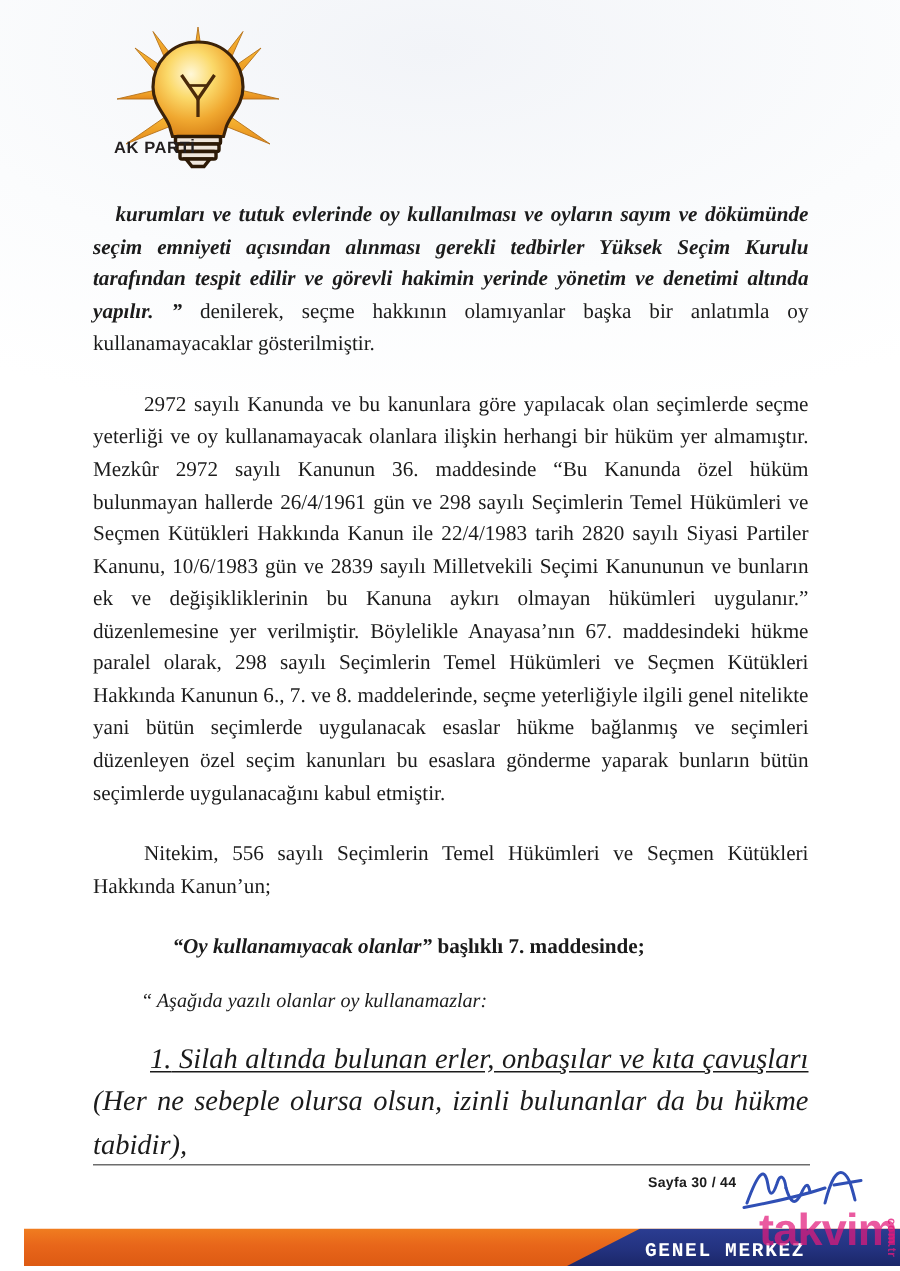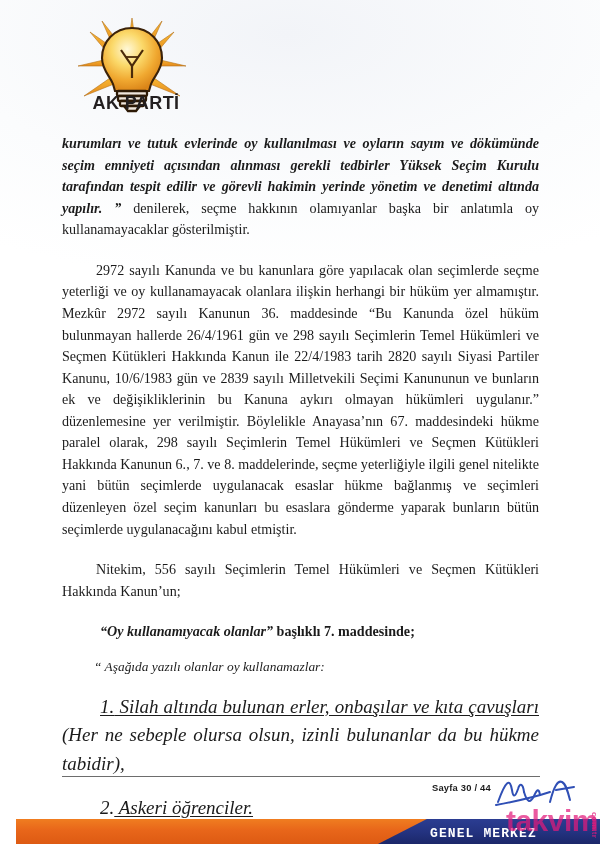--- a/index.html
+++ b/index.html
@@ -32,44 +32,44 @@
   .logo-wrap {
     position: absolute;
     left: 76px; top: 16px;
     width: 112px; height: 98px;
   }
   .logo-svg { display: block; width: 112px; height: 98px; }
   .logo-text {
     position: absolute;
     left: 76px; top: 93px;
     width: 120px;
-    text-align: center;
-    font-family: "Liberation Sans", sans-serif;
-    font-weight: bold;
-    font-size: 18px;
+    text-align: left;
+    font-family: "Liberation Sans", sans-serif;
+    font-weight: bold;
+    font-size: 11px;
     letter-spacing: 0.4px;
     color: #231f20;
   }
 
   
   .content {
     position: absolute;
     left: 62px; top: 133px;
     width: 477px;
   }
   p.para {
     margin: 0 0 0 0;
     font-size: 14.1px;
     line-height: 1.53;
     text-align: justify;
     text-justify: inter-word;
     hyphens: none;
   }
   .indent { text-indent: 34px; }
-  .bi { font-weight: bold; font-style: italic; }
+  .bi { font-weight: bold; font-style: italic; margin-left: 15px; }
   .it { }
   .b  { font-weight: bold; }
   .u  { text-decoration: underline; text-underline-offset: 2px; }
   .gap-md { height: 15px; }
   .gap-lg { height: 19px; }
 
   .head-line {
     margin: 0;
     font-size: 14.1px;
     line-height: 1.5;
@@ -246,21 +246,20 @@
     <div class="gap-md"></div>
 
     <p class="quote-line">“ Aşağıda yazılı olanlar oy kullanamazlar:</p>
 
     <div class="gap-md"></div>
 
     <p class="item wrap"><span class="u">1.</span><span class="u"> Silah altında bulunan erler, onbaşılar ve kıta çavuşları</span><span> (Her ne sebeple olursa olsun, izinli bulunanlar da bu hükme tabidir),</span></p>
 
     <div class="gap-md"></div>
 
-    <p class="item"><span>2.</span><span class="u"> Askeri öğrenciler.</span></p>
 
     <div class="gap-md"></div>
 
 
     <div class="gap-md"></div>
 
     <p class="head-line"><span class="b">“Seçmen olamıyanlar”</span><span class="b"> başlıklı  8.maddesinde ise;</span></p>
 
     <div class="gap-md"></div>
 

